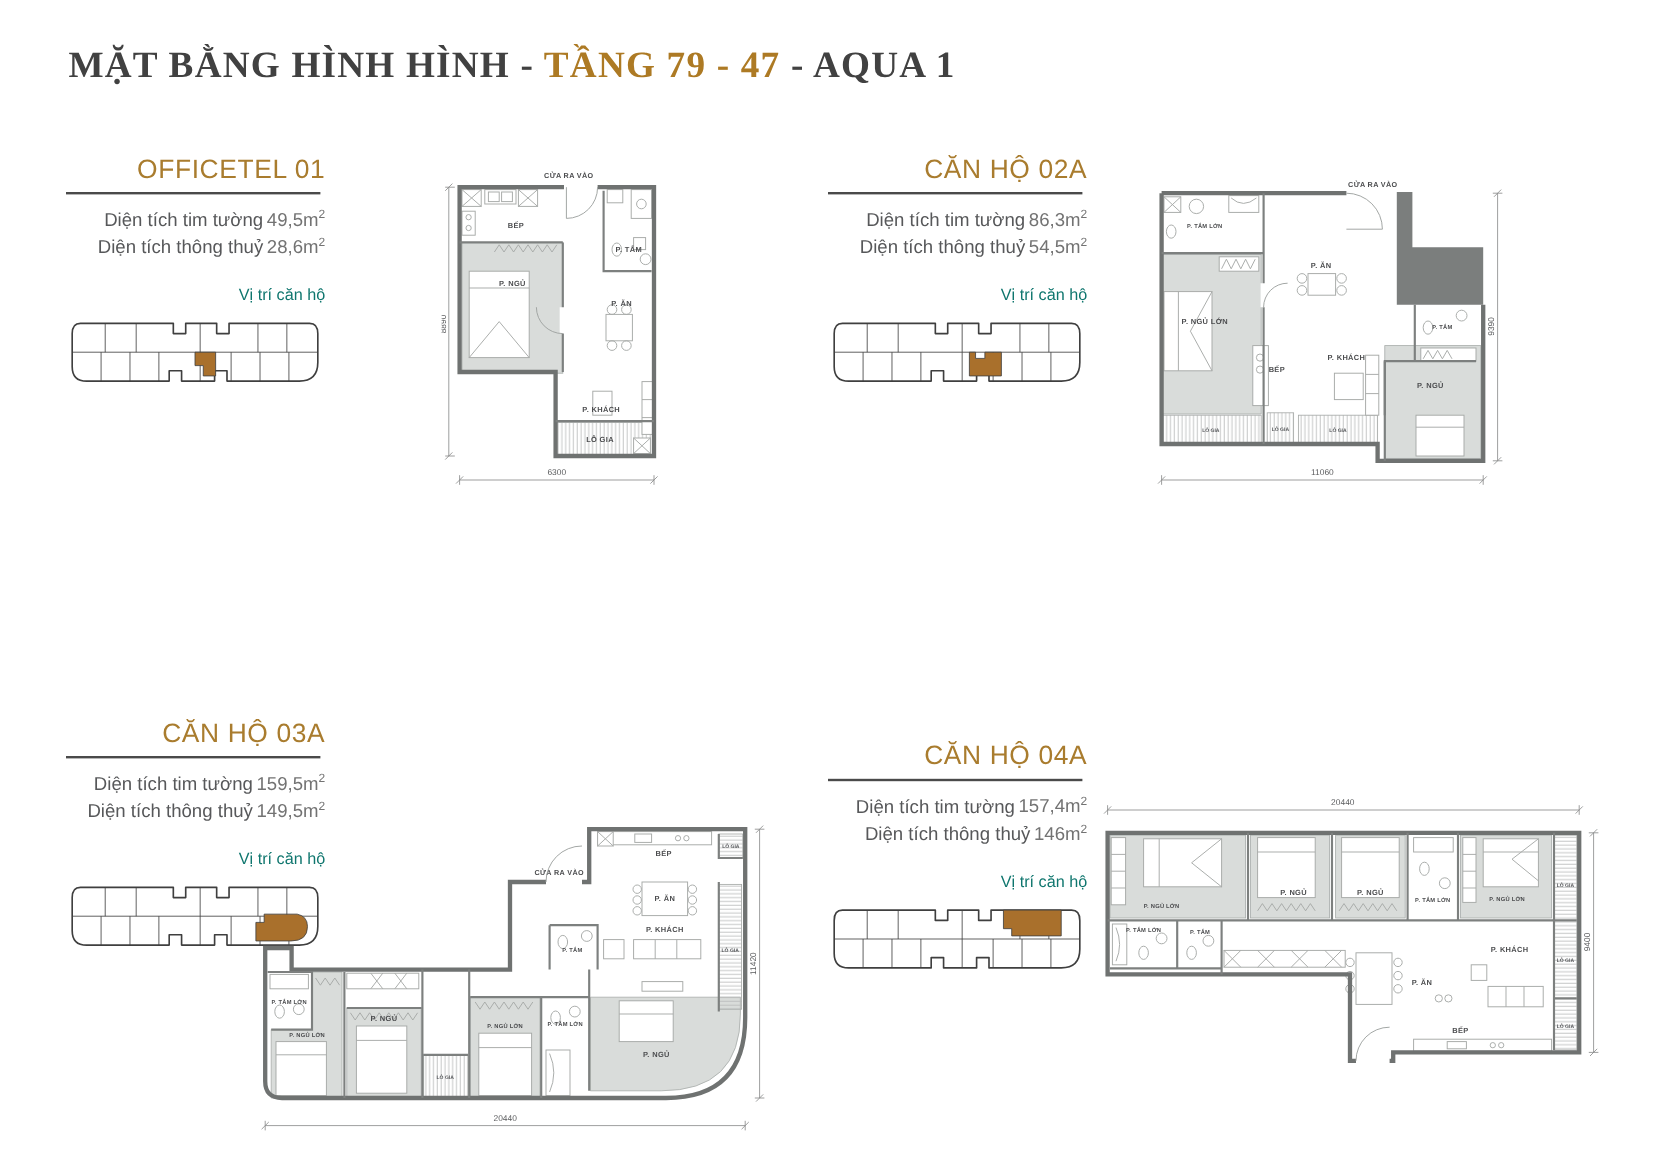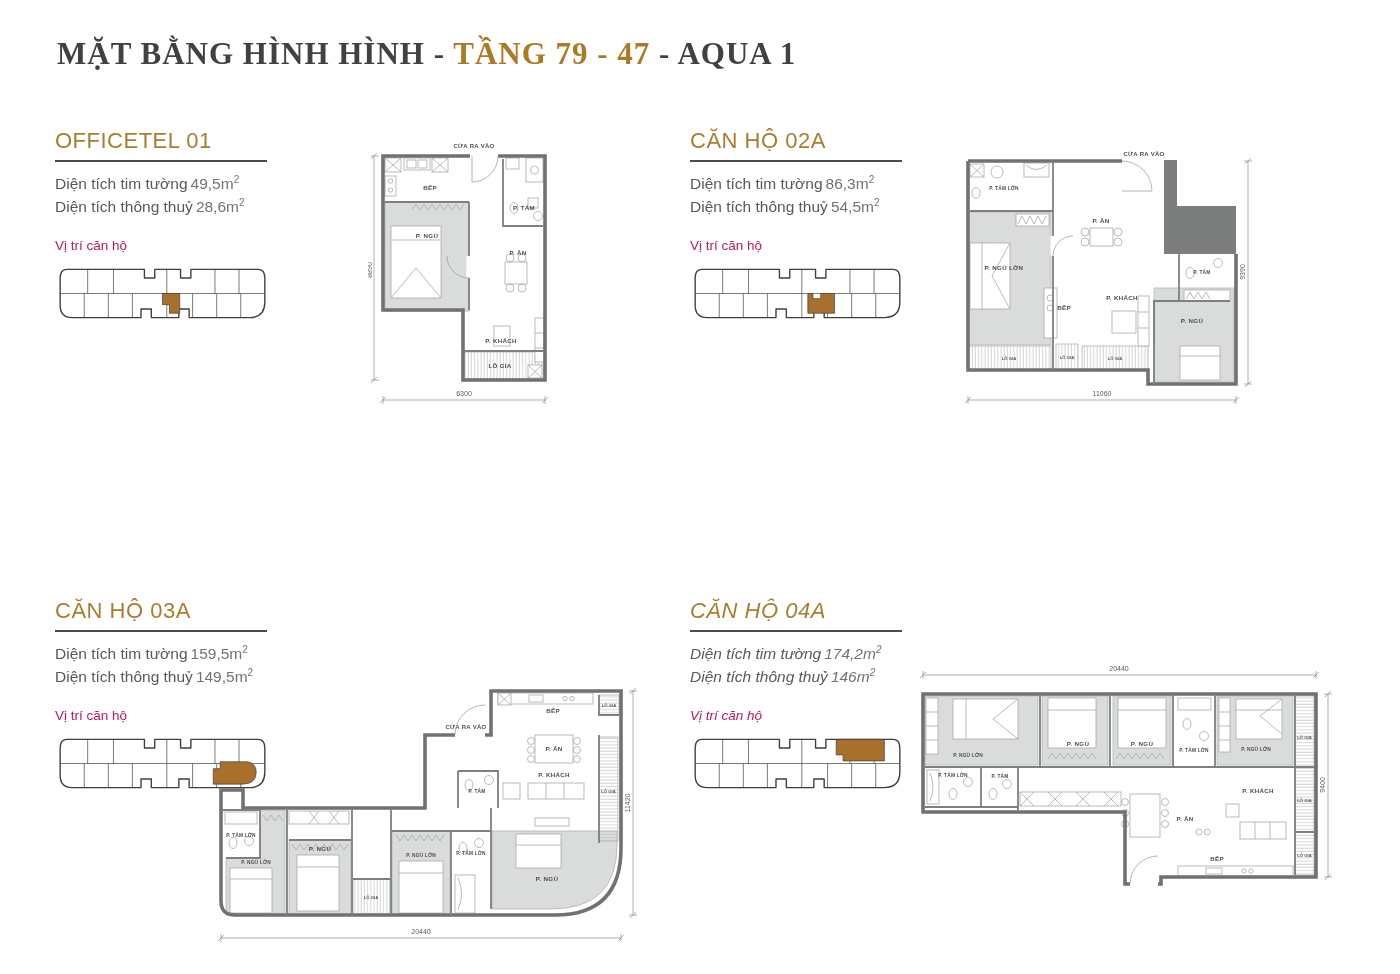--- a/index.html
+++ b/index.html
@@ -3,28 +3,28 @@
 <meta charset="utf-8">
 <style>
   * { margin:0; padding:0; box-sizing:border-box; }
   html,body { width:1400px; height:974px; background:#ffffff; overflow:hidden; position:relative;
               font-family:"Liberation Sans", sans-serif; }
 
   .page-title { position:absolute; left:57px; top:36px; font-family:"Liberation Serif", serif;
                 font-size:31px; letter-spacing:1px; color:#414141; white-space:nowrap; }
   .page-title .hl { color:#ad7a24; }
 
-  .unit-card { position:absolute; width:216px; }
+  .unit-card { position:absolute; width:216px;text-align:right; }
   .unit-title { font-size:22px; letter-spacing:0.5px; color:#a97c2e; }
   .unit-rule { width:212px; border-bottom:2px solid #4a4a4a; margin-top:6px; }
   .area-block { margin-top:8px; }
   .area-line { font-size:15.5px; color:#57585a; line-height:19px; white-space:nowrap; }
   .area-line .val { color:#737373; margin-left:3px; }
   .area-line sup { font-size:10px; }
-  .loc-label { font-size:13.5px; color:#be185d; margin-top:22px; }
+  .loc-label { font-size:13.5px; color:#0f766e; margin-top:22px; }
   .loc-svg { margin-top:6px; display:block; }
 
   .plan-svg { position:absolute; }
 
   
   .wall   { fill:none; stroke:#6f7271; stroke-width:3.6; stroke-linejoin:miter; }
   .wall2  { fill:none; stroke:#7d807f; stroke-width:1.8; }
   .core   { fill:#7b7e7d; stroke:none; }
   .groom  { fill:#d9dcda; stroke:#a9aeac; stroke-width:0.7; }
   .furn   { fill:#ffffff; stroke:#a7aaa8; stroke-width:0.8; }
@@ -86,25 +86,25 @@
     <div class="area-line"><span>Diện tích thông thuỷ</span><span class="val"><span>149,5m</span><sup>2</sup></span></div>
   </div>
   <div class="loc-label">Vị trí căn hộ</div>
   <svg class="loc-svg" width="215" height="69" viewBox="0 0 250 80">
     <path class="foot" d="M14,12 H104 V22 H116 V12 H146 V22 H158 V12 H236 Q244,12 244,22 V50 Q244,68 226,68 H156 V58 H144 V68 H112 V58 H100 V68 H20 Q6,68 6,54 V22 Q6,12 14,12 Z"></path>
     <path class="footin" d="M6,40 H244 M38,12 V40 M68,12 V40 M130,12 V40 M186,12 V40 M214,12 V40 M34,40 V68 M62,40 V68 M90,40 V68 M130,40 V68 M160,40 V68 M188,40 V68 M216,40 V68"></path>
     <path class="unit-hl" d="M184,46 H192 V38 H224 Q234,40 234,50 Q234,64 218,64 H184 Z"></path>
   </svg>
 </div>
 
-<div class="unit-card" style="left:690px; top:598px;font-style:italic;">
+<div class="unit-card" style="left:690px; top:617px;">
   <div class="unit-title">CĂN HỘ 04A</div>
   <div class="unit-rule"></div>
   <div class="area-block">
-    <div class="area-line"><span>Diện tích tim tường</span><span class="val"><span>174,2m</span><sup>2</sup></span></div>
+    <div class="area-line"><span>Diện tích tim tường</span><span class="val"><span>157,4m</span><sup>2</sup></span></div>
     <div class="area-line"><span>Diện tích thông thuỷ</span><span class="val"><span>146m</span><sup>2</sup></span></div>
   </div>
   <div class="loc-label">Vị trí căn hộ</div>
   <svg class="loc-svg" width="215" height="69" viewBox="0 0 250 80">
     <path class="foot" d="M14,12 H104 V22 H116 V12 H146 V22 H158 V12 H236 Q244,12 244,22 V50 Q244,68 226,68 H156 V58 H144 V68 H112 V58 H100 V68 H20 Q6,68 6,54 V22 Q6,12 14,12 Z"></path>
     <path class="footin" d="M6,40 H244 M38,12 V40 M68,12 V40 M130,12 V40 M186,12 V40 M214,12 V40 M34,40 V68 M62,40 V68 M90,40 V68 M130,40 V68 M160,40 V68 M188,40 V68 M216,40 V68"></path>
     <path class="unit-hl" d="M170,12 H226 V37 H178 V30 H170 Z"></path>
   </svg>
 </div>
 

